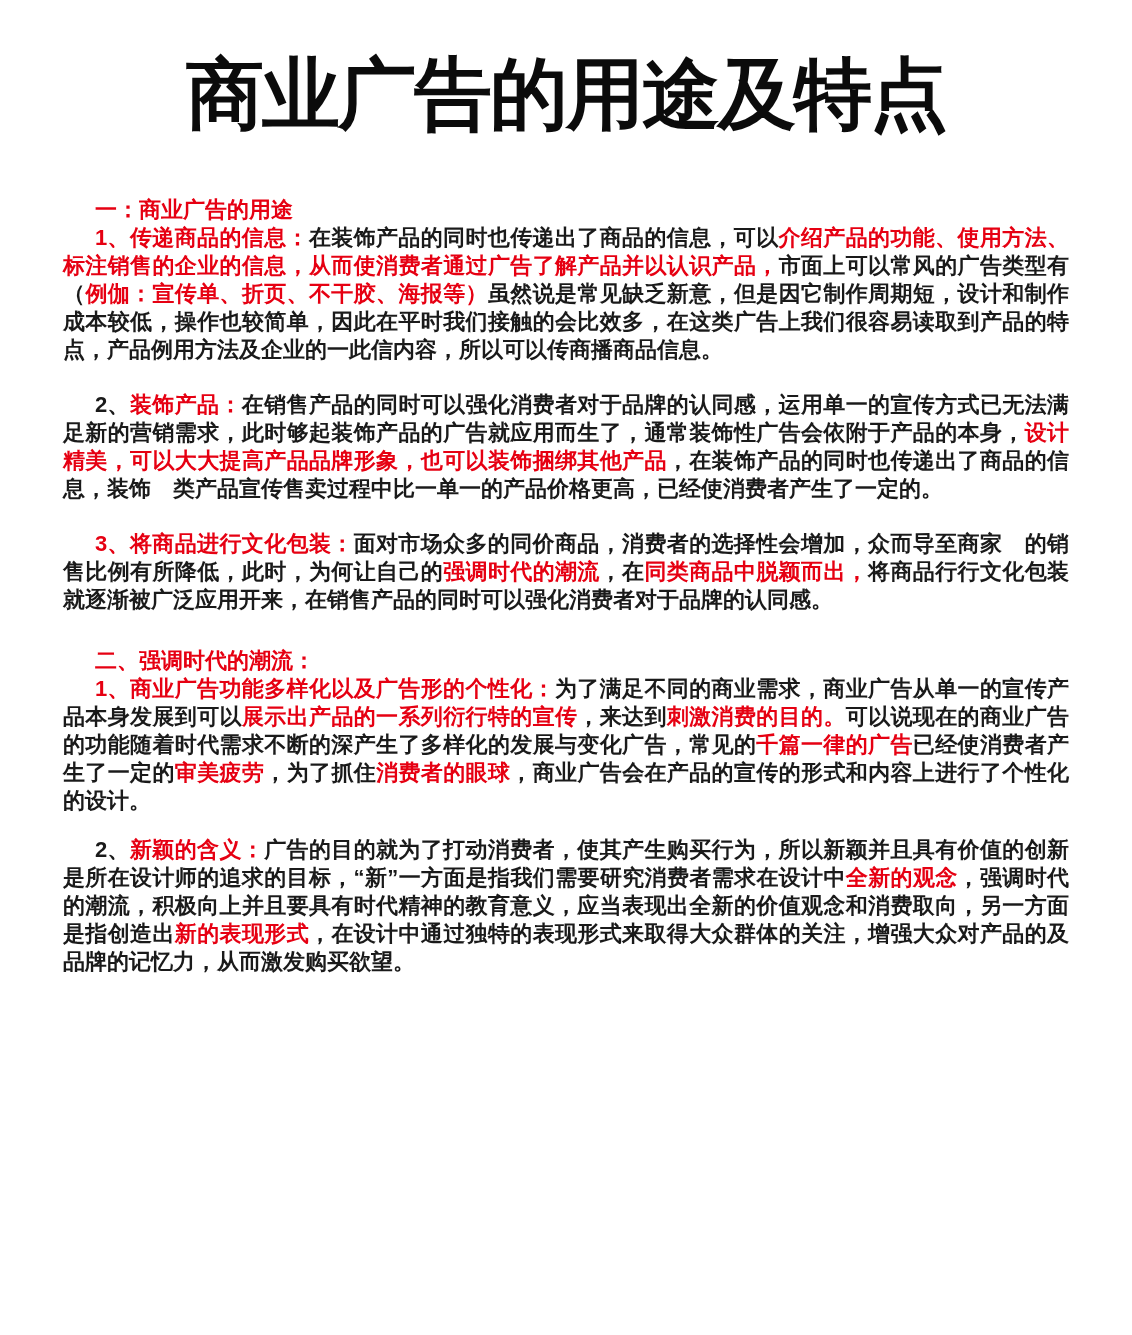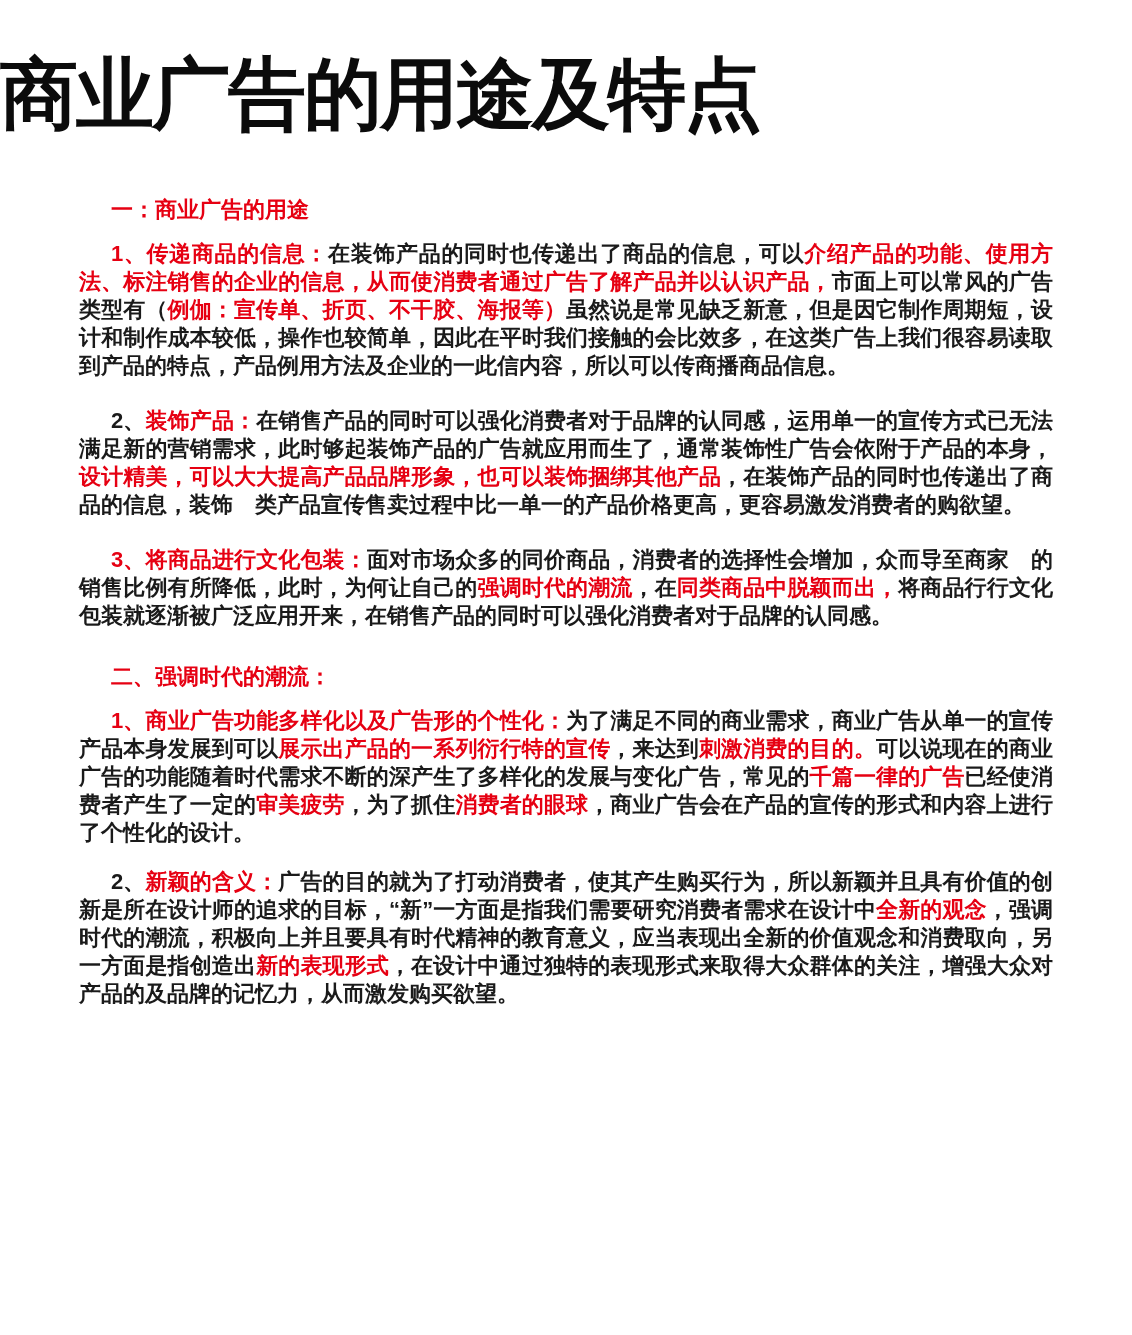--- a/index.html
+++ b/index.html
@@ -8,37 +8,38 @@
     background: #ffffff;
   }
   body {
     width: 1132px;
     height: 1335px;
     overflow: hidden;
     font-family: "Liberation Sans", sans-serif;
   }
   .doc-title {
     margin: 46px 0 0 0;
+    text-align: center;
     font-family: "Liberation Serif", serif;
     font-weight: 900;
     font-size: 78px;
     line-height: 1.25;
     letter-spacing: -2px;
     color: #0b0b0b;
   }
   .doc-body {
     margin: 52px 63px 0 63px;
     font-size: 22px;
     line-height: 28px;
     font-weight: bold;
     color: #1a1a1a;
     text-align: justify;
   }
   .doc-body p {
-    margin: 16px;
+    margin: 0;
     padding: 0;
     text-indent: 32px;
   }
   .gap-md { margin-top: 27px !important; }
   .gap-lg { margin-top: 33px !important; }
   .gap-sm { margin-top: 21px !important; }
   .run.r { color: #e60012; }
   .run.k { color: #1a1a1a; }
 </style>
 </head>
@@ -47,21 +48,21 @@
 <div class="doc">
 
   <h1 class="doc-title">商业广告的用途及特点</h1>
 
   <div class="doc-body">
 
     <p><span class="run r">一：商业广告的用途</span></p>
 
     <p><span class="run r">1、传递商品的信息：</span><span class="run k">在装饰产品的同时也传递出了商品的信息，可以</span><span class="run r">介绍产品的功能、使用方法、标注销售的企业的信息，从而使消费者通过广告了解产品并以认识产品，</span><span class="run k">市面上可以常风的广告类型有（</span><span class="run r">例伽：宣传单、折页、不干胶、海报等）</span><span class="run k">虽然说是常见缺乏新意，但是因它制作周期短，设计和制作成本较低，操作也较简单，因此在平时我们接触的会比效多，在这类广告上我们很容易读取到产品的特点，产品例用方法及企业的一此信内容，所以可以传商播商品信息。</span></p>
 
-    <p class="gap-md"><span class="run k">2、</span><span class="run r">装饰产品：</span><span class="run k">在销售产品的同时可以强化消费者对于品牌的认同感，运用单一的宣传方式已无法满足新的营销需求，此时够起装饰产品的广告就应用而生了，通常装饰性广告会依附于产品的本身，</span><span class="run r">设计精美，可以大大提高产品品牌形象，也可以装饰捆绑其他产品</span><span class="run k">，在装饰产品的同时也传递出了商品的信息，装饰　类产品宣传售卖过程中比一单一的产品价格更高，更容易激发消费者的购欲望。</span></p>
+    <p class="gap-md"><span class="run k">2、</span><span class="run r">装饰产品：</span><span class="run k">在销售产品的同时可以强化消费者对于品牌的认同感，运用单一的宣传方式已无法满足新的营销需求，此时够起装饰产品的广告就应用而生了，通常装饰性广告会依附于产品的本身，</span><span class="run r">设计精美，可以大大提高产品品牌形象，也可以装饰捆绑其他产品</span><span class="run k">，在装饰产品的同时也传递出了商品的信息，装饰　类产品宣传售卖过程中比一单一的产品价格更高，已经使消费者产生了一定的。</span></p>
 
     <p class="gap-md"><span class="run r">3、将商品进行文化包装：</span><span class="run k">面对市场众多的同价商品，消费者的选择性会增加，众而导至商家　的销售比例有所降低，此时，为何让自己的</span><span class="run r">强调时代的潮流</span><span class="run k">，在</span><span class="run r">同类商品中脱颖而出，</span><span class="run k">将商品行行文化包装就逐渐被广泛应用开来，在销售产品的同时可以强化消费者对于品牌的认同感。</span></p>
 
 
     <p class="gap-lg"><span class="run r">二、强调时代的潮流：</span></p>
 
 
     <p><span class="run r">1、商业广告功能多样化以及广告形的个性化：</span><span class="run k">为了满足不同的商业需求，商业广告从单一的宣传产品本身发展到可以</span><span class="run r">展示出产品的一系列衍行特的宣传</span><span class="run k">，来达到</span><span class="run r">刺激消费的目的。</span><span class="run k">可以说现在的商业广告的功能随着时代需求不断的深产生了多样化的发展与变化广告，常见的</span><span class="run r">千篇一律的广告</span><span class="run k">已经使消费者产生了一定的</span><span class="run r">审美疲劳</span><span class="run k">，为了抓住</span><span class="run r">消费者的眼球</span><span class="run k">，商业广告会在产品的宣传的形式和内容上进行了个性化的设计。</span></p>
 
     <p class="gap-sm"><span class="run k">2、</span><span class="run r">新颖的含义：</span><span class="run k">广告的目的就为了打动消费者，使其产生购买行为，所以新颖并且具有价值的创新是所在设计师的追求的目标，“新”一方面是指我们需要研究消费者需求在设计中</span><span class="run r">全新的观念</span><span class="run k">，强调时代的潮流，积极向上并且要具有时代精神的教育意义，应当表现出全新的价值观念和消费取向，另一方面是指创造出</span><span class="run r">新的表现形式</span><span class="run k">，在设计中通过独特的表现形式来取得大众群体的关注，增强大众对产品的及品牌的记忆力，从而激发购买欲望。</span></p>

